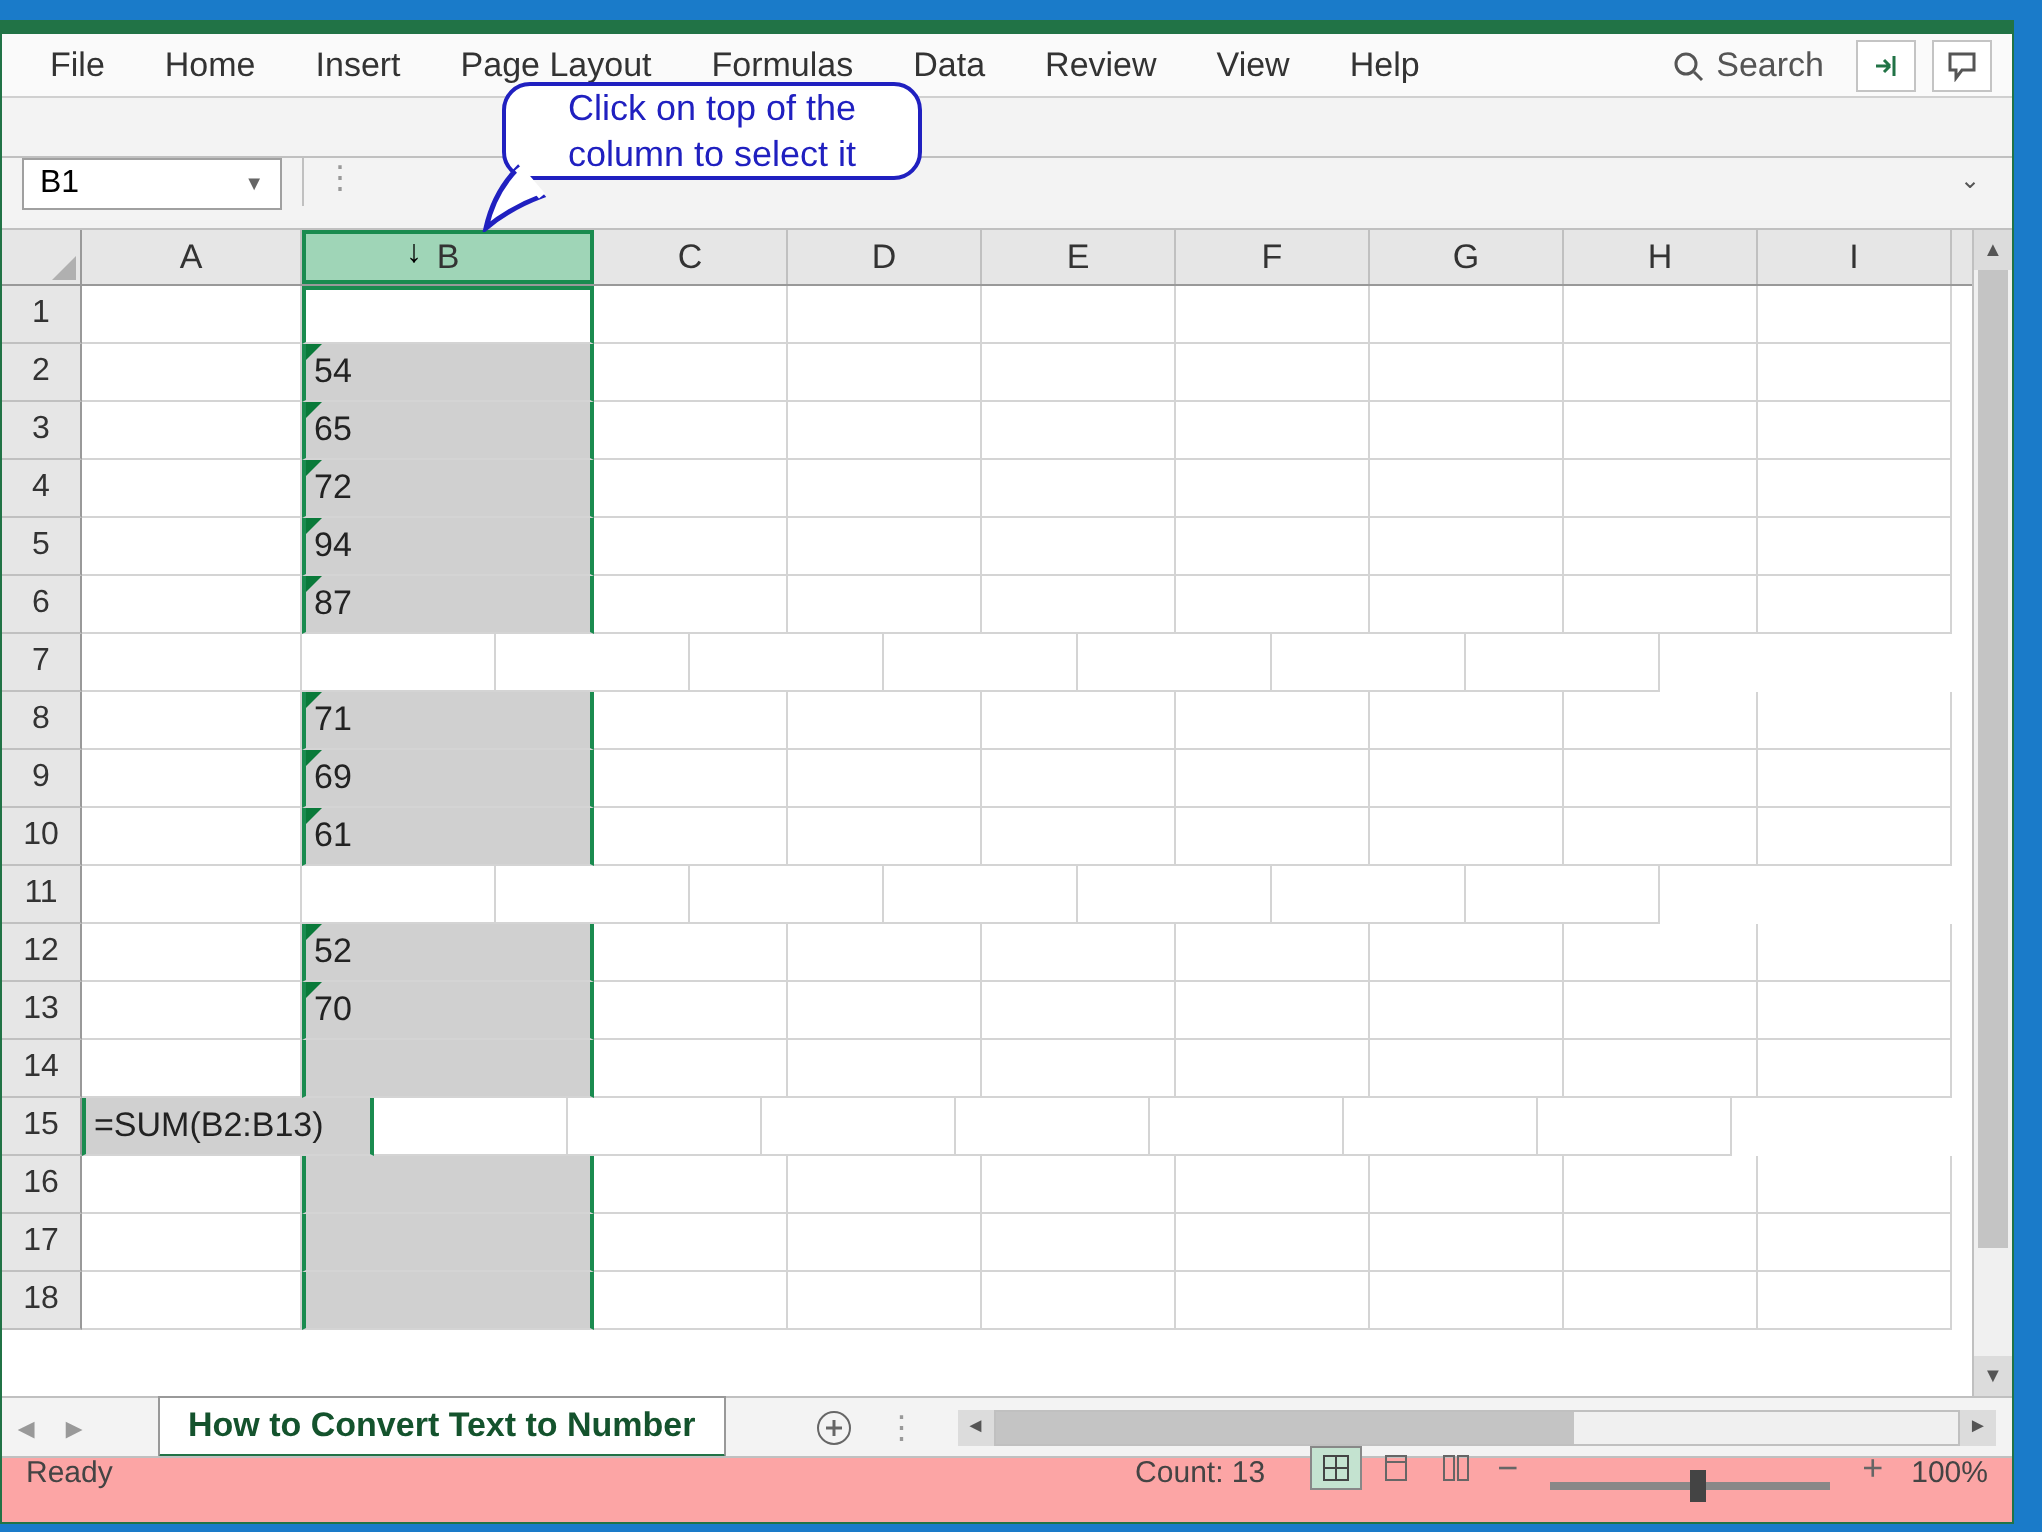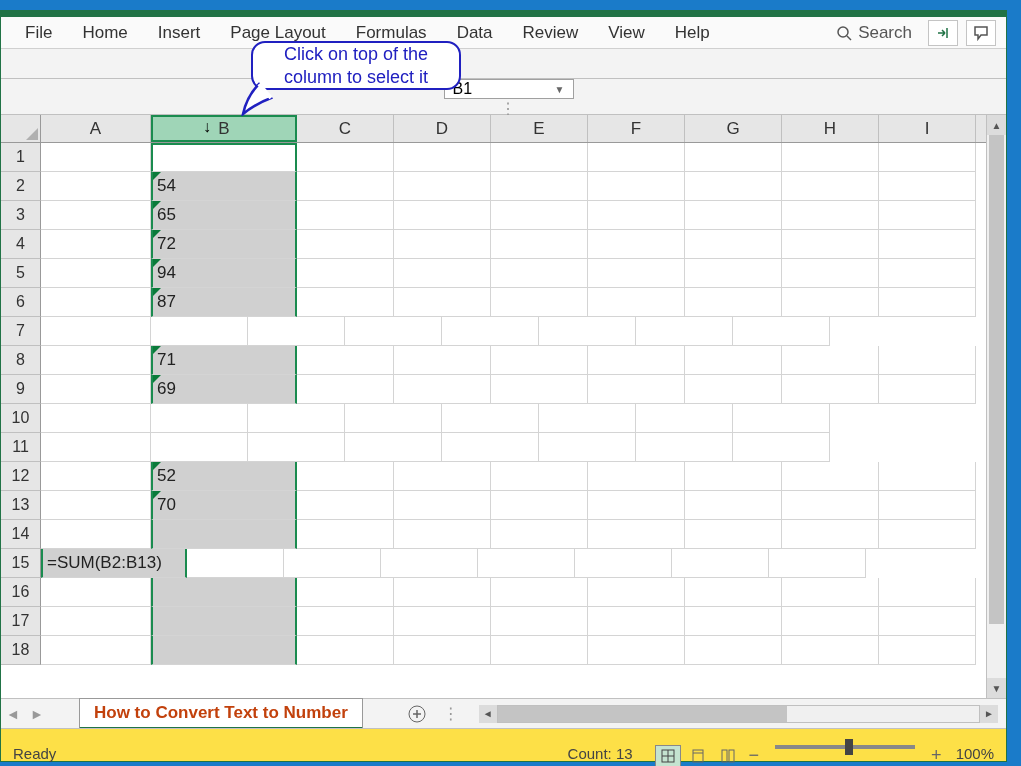--- a/index.html
+++ b/index.html
@@ -5,21 +5,21 @@
   * { box-sizing: border-box; margin: 0; padding: 0; font-family: 'Segoe UI', Arial, sans-serif; }
   body { background: #1a7bc9; padding: 10px 14px 14px 0; }
   .app-window { width: 1007px; height: 752px; background: #fff; border: 1px solid #217346; display: flex; flex-direction: column; position: relative; }
   .title-bar { height: 6px; background: #217346; }
   .ribbon-row { display: flex; align-items: center; height: 32px; padding: 0 10px; border-bottom: 1px solid #d0d0d0; background: #fafafa; gap: 2px;}
   .menu-item { padding: 4px 14px; font-size: 17px; color: #333; cursor: pointer; }
   .spacer { flex: 1; }
   .search-box { display: flex; align-items: center; gap: 6px; padding: 2px 8px; font-size: 17px; color: #555;}
   .search-icon { width: 16px; height: 16px; }
   .top-icon-btn { width: 30px; height: 26px; border: 1px solid #c4c4c4; background: #fff; display: flex; align-items: center; justify-content: center; margin-left: 6px; cursor:pointer;}
-  .name-formula-row { display: flex; align-items: center; height: 36px; border-bottom: 1px solid #c0c0c0; background: #f3f3f3; padding-left: 10px; flex-direction: column; }
+  .name-formula-row { display: flex; height: 36px; border-bottom: 1px solid #c0c0c0; background: #f3f3f3; padding-left: 10px; }
   .name-box { width: 130px; height: 26px; border: 1px solid #a0a0a0; background: #fff; display: flex; align-items: center; padding: 0 8px; font-size: 16px; justify-content: space-between;}
   .name-box-dd { color: #666; font-size: 10px; }
   .sep-v { width: 1px; height: 24px; background: #c0c0c0; margin: 0 10px; }
   .fx-dots { color: #999; letter-spacing: 1px;}
   .callout { position: absolute; top: 30px; left: 250px; width: 210px; background: #fff; border: 2.5px solid #2020c0; border-radius: 14px; padding: 0 12px; color: #2020c0; font-size: 18px; text-align: center; z-index: 50; line-height: 1.25;}
   .callout-tail { position: absolute; bottom: -28px; left: -12px; width: 34px; height: 34px; }
   .formula-dd { margin-left: auto; margin-right: 10px; width: 22px; height: 22px; display:flex; align-items:center; justify-content:center; color:#555; font-size:12px; cursor:pointer;}
   .grid-area { flex: 1; display: flex; overflow: hidden; position: relative; }
   .grid-inner { flex: 1; display: flex; flex-direction: column; }
   .col-headers { display: flex; height: 28px; background: #e6e6e6; border-bottom: 1px solid #999; }
@@ -37,28 +37,28 @@
   .cell.text-tri::before { content:''; position:absolute; top:0; left:0; width:0; height:0; border-top:8px solid #0a7a3a; border-right:8px solid transparent;}
   .col-A { width: 110px; }
   .col-B { width: 146px; }
   .col-std { width: 97px; }
   .vscroll { width: 20px; background: #f0f0f0; border-left: 1px solid #c0c0c0; display: flex; flex-direction: column; }
   .vscroll-btn { height: 20px; background: #dcdcdc; display:flex; align-items:center; justify-content:center; font-size:10px; color:#555; cursor:pointer;}
   .vscroll-track { flex:1; background: #f0f0f0; position:relative;}
   .vscroll-thumb { position:absolute; top:0; left:2px; right:2px; height: 90%; background: #c4c4c4;}
   .sheet-tabs-row { display:flex; align-items:center; height: 30px; border-top: 1px solid #c0c0c0; background:#f3f3f3;}
   .tab-nav-btn { width: 24px; height:24px; display:flex; align-items:center; justify-content:center; color:#999; font-size:14px; cursor:pointer;}
-  .sheet-tab { padding: 4px 14px; background:#fff; border:1px solid #999; border-bottom: 3px solid #217346; color:#c2410c; font-size: 17px; font-weight:600; margin-left: 30px;}
+  .sheet-tab { padding: 4px 14px; background:#fff; border:1px solid #999; border-bottom: 3px solid #217346; color:#14532d; font-size: 17px; font-weight:600; margin-left: 30px;}
   .add-sheet { width: 28px; height:24px; border:1px solid transparent; display:flex; align-items:center; justify-content:center; margin-left: 40px; color:#555; cursor:pointer;}
   .tab-dots { color:#999; margin: 0 12px;}
   .hscroll { flex:1; display:flex; align-items:center; margin: 0 8px; height: 18px;}
   .hscroll-btn { width:18px; height:18px; background:#dcdcdc; display:flex;align-items:center;justify-content:center;font-size:10px;color:#555;cursor:pointer;}
   .hscroll-track { flex:1; height:18px; background:#f0f0f0; border:1px solid #c0c0c0; position:relative;}
   .hscroll-thumb { position:absolute; left:0; top:0; bottom:0; width: 60%; background:#c4c4c4;}
-  .status-bar { display:flex; align-items:flex-start; height: 28px; background:#fde047; border-top:1px solid #c0c0c0; padding: 16px 12px; font-size:15px; color:#444;}
+  .status-bar { display:flex; align-items:flex-end; height: 28px; background:#fca5a5; border-top:1px solid #c0c0c0; padding: 16px 12px; font-size:15px; color:#444;}
   .view-btn { width:26px; height:22px; border:1px solid transparent; display:flex;align-items:center;justify-content:center; margin: 0 2px; cursor:pointer;}
   .view-btn.active { background:#c4e3d0; border-color:#888;}
   .zoom-slider { width: 140px; height: 4px; background:#888; margin: 0 10px; position:relative;}
   .zoom-thumb { position:absolute; top:-6px; left: 70px; width: 8px; height: 16px; background:#444;}
   .zoom-btn { font-size: 18px; color:#666; padding: 0 6px; cursor:pointer;}
   .gap-below-ribbon { height: 30px; background:#f3f3f3; border-bottom: 1px solid #c0c0c0;}
 </style>
 </head>
 <body>
 
@@ -236,20 +236,21 @@
             <div class="cell col-std"></div>
             <div class="cell col-std"></div>
             <div class="cell col-std"></div>
             <div class="cell col-std"></div>
             <div class="cell col-std"></div>
             <div class="cell col-std"></div>
           </div>
           <div class="row">
             <div class="row-h">10</div>
             <div class="cell col-A"></div>
+            <div class="cell col-B sel-col text-tri">61</div>
             <div class="cell col-std"></div>
             <div class="cell col-std"></div>
             <div class="cell col-std"></div>
             <div class="cell col-std"></div>
             <div class="cell col-std"></div>
             <div class="cell col-std"></div>
             <div class="cell col-std"></div>
           </div>
           <div class="row">
             <div class="row-h">11</div>

